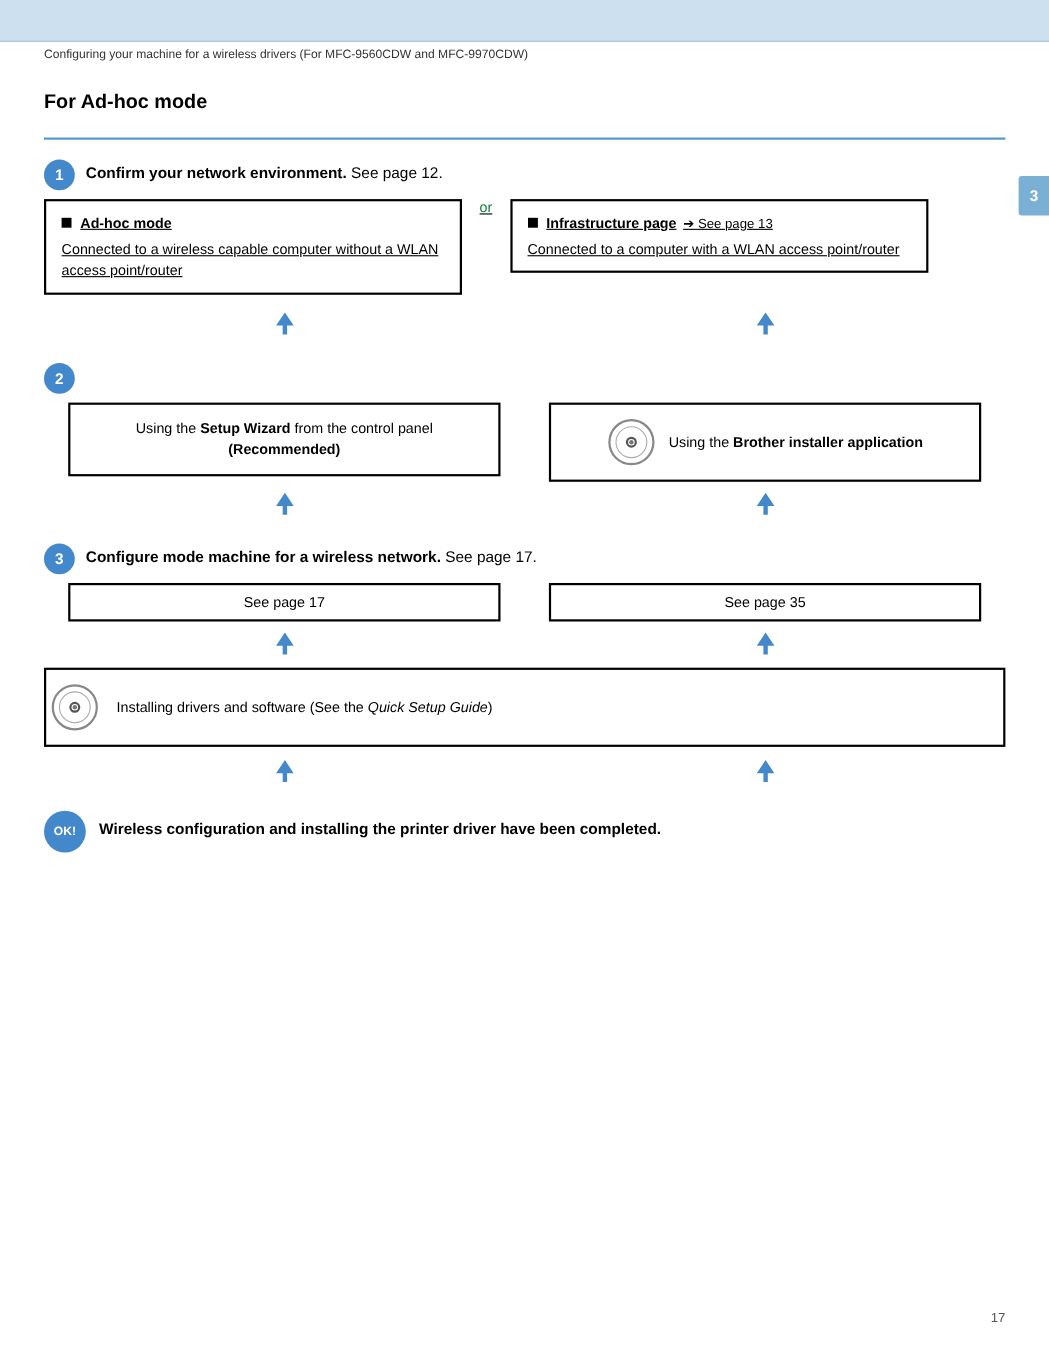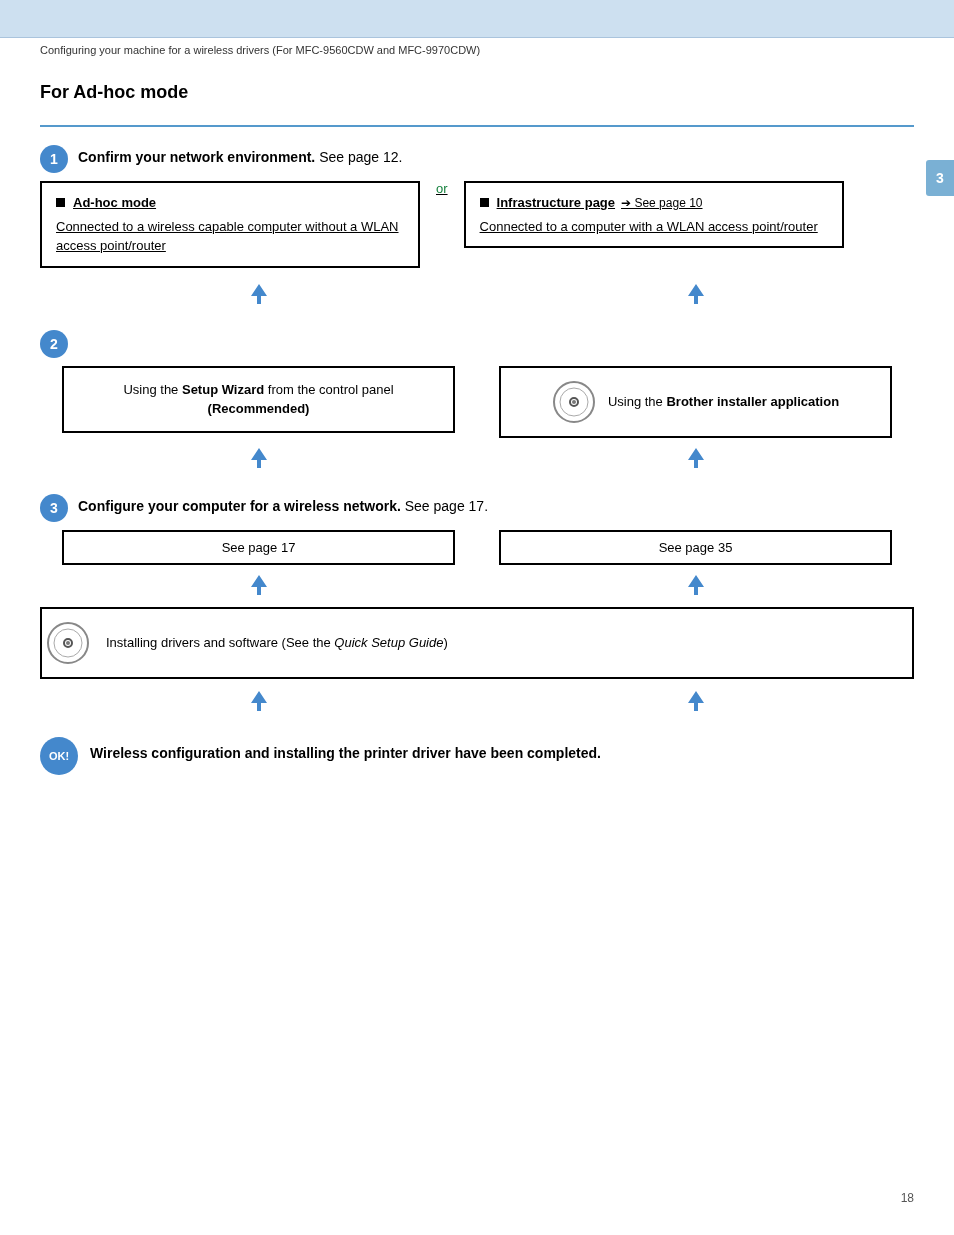--- a/index.html
+++ b/index.html
@@ -253,21 +253,21 @@
         <span class="square-bullet"></span>
         <span>Ad-hoc mode</span>
       </div>
       <div>Connected to a wireless capable computer without a WLAN access point/router</div>
     </div>
     <div class="or-label">or</div>
     <div class="box box-infra">
       <div class="box-title">
         <span class="square-bullet"></span>
         <span>Infrastructure page</span>
-        <span style="font-weight:normal; font-size:12px;">➔ See page 10</span>
+        <span style="font-weight:normal; font-size:12px;">➔ See page 13</span>
       </div>
       <div>Connected to a computer with a WLAN access point/router</div>
     </div>
   </div>
 
   <div class="full-arrow-row">
     <div class="col-left">
       <div class="arrow-down">
         <svg viewBox="0 0 28 28" fill="#4488cc" xmlns="http://www.w3.org/2000/svg">
           <polygon points="14,4 22,16 16,16 16,24 12,24 12,16 6,16"></polygon>
@@ -327,21 +327,21 @@
         <svg viewBox="0 0 28 28" fill="#4488cc" xmlns="http://www.w3.org/2000/svg">
           <polygon points="14,4 22,16 16,16 16,24 12,24 12,16 6,16"></polygon>
         </svg>
       </div>
     </div>
   </div>
 
   <div class="step-row">
     <div class="step-circle">3</div>
     <div class="step-text">
-      <strong>Configure your computer for a wireless network.</strong><span> See page 17.</span>
+      <strong>Configure mode machine for a wireless network.</strong><span> See page 17.</span>
     </div>
   </div>
 
   <div class="two-col">
     <div class="col-left">
       <div class="page-ref-box">See page 17</div>
     </div>
     <div class="col-right">
       <div class="page-ref-box">See page 35</div>
     </div>
@@ -393,13 +393,13 @@
     </div>
   </div>
 
   <div class="ok-row">
     <div class="ok-badge">OK!</div>
     <div class="ok-text">Wireless configuration and installing the printer driver have been completed.</div>
   </div>
 
 </div>
 
-<div class="page-number">18</div>
+<div class="page-number">17</div>
 
 </body></html>

